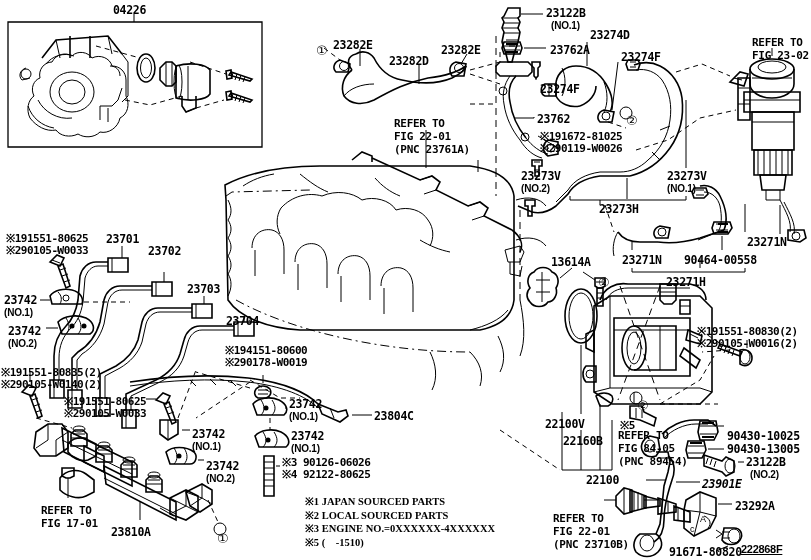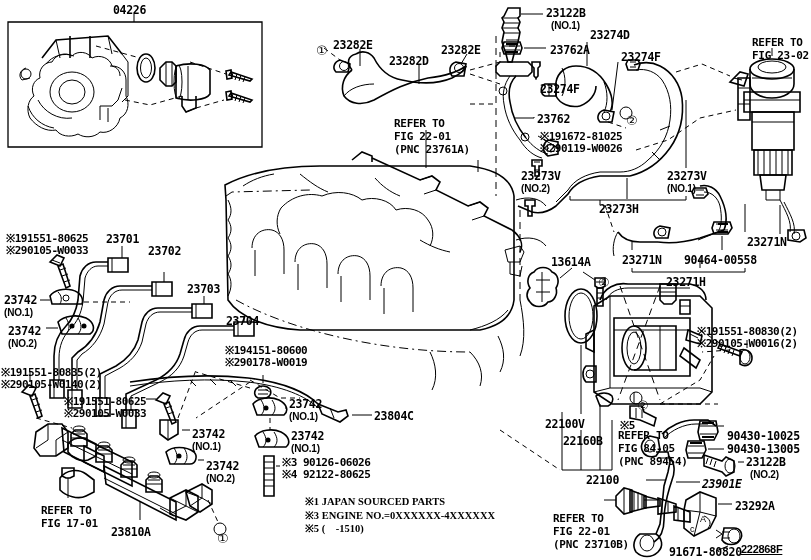--- a/index.html
+++ b/index.html
@@ -672,20 +672,21 @@
       <div class="lbl" style="left: 746px; top: 456px;">23122B</div>
       <div class="lbl sub" style="left: 750px; top: 469px;">(NO.2)</div>
       <div class="lbl" style="left: 702px; top: 478px; font-style: italic;">23901E</div>
       <div class="lbl" style="left: 735px; top: 500px;">23292A</div>
       <div class="lbl" style="left: 669px; top: 546px;">91671-80820</div>
       <div class="lbl footer" style="left: 741px; top: 543px;">222868F</div>
     </div>
 
   <div id="notes-block" style="position: absolute; left: 305px; top: 495px;">
       <div class="lbl note" style="position: relative;">※1 JAPAN SOURCED PARTS</div>
+      <div class="lbl note" style="position: relative;">※2 LOCAL SOURCED PARTS</div>
       <div class="lbl note" style="position: relative;">※3 ENGINE NO.=0XXXXXX-4XXXXXX</div>
       <div class="lbl note" style="position: relative;">※5 (    -1510)</div>
     </div>
 
   <div id="markers-layer">
       <div style="position: absolute; left: 316px; top: 43px; font-family: &quot;DejaVu Sans&quot;, sans-serif; font-size: 13px;">①</div>
       <div style="position: absolute; left: 626px; top: 113px; font-family: &quot;DejaVu Sans&quot;, sans-serif; font-size: 13px;">②</div>
       <div style="position: absolute; left: 598px; top: 275px; font-family: &quot;DejaVu Sans&quot;, sans-serif; font-size: 13px;">②</div>
       <div style="position: absolute; left: 217px; top: 531px; font-family: &quot;DejaVu Sans&quot;, sans-serif; font-size: 13px;">①</div>
       <div style="position: absolute; left: 637px; top: 398px; font-family: &quot;DejaVu Sans&quot;, sans-serif; font-size: 13px;">②</div>

